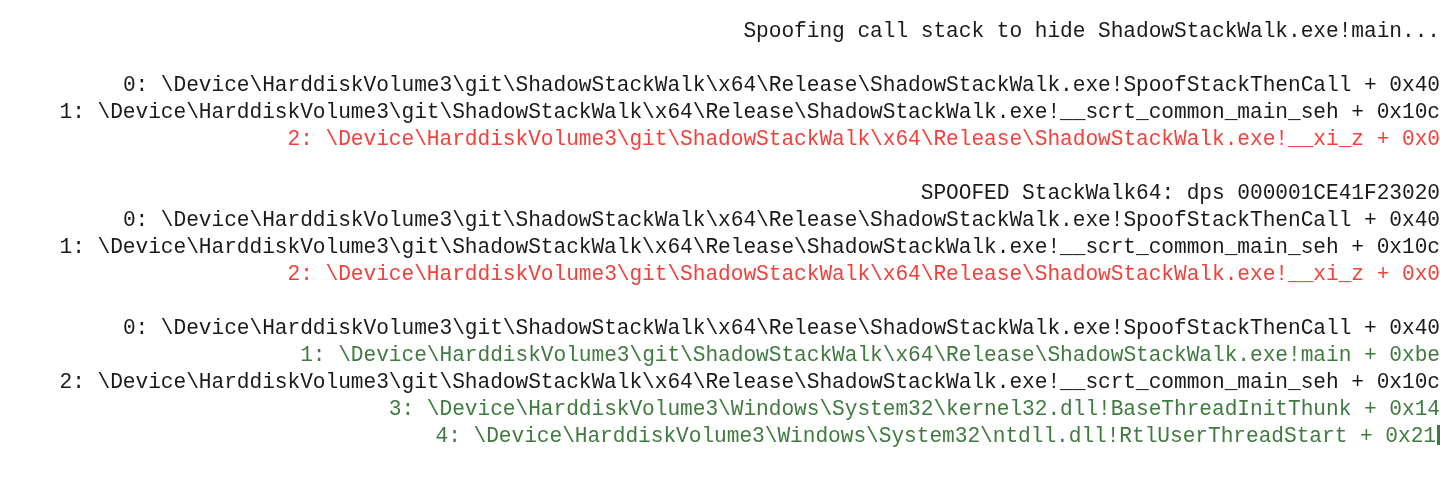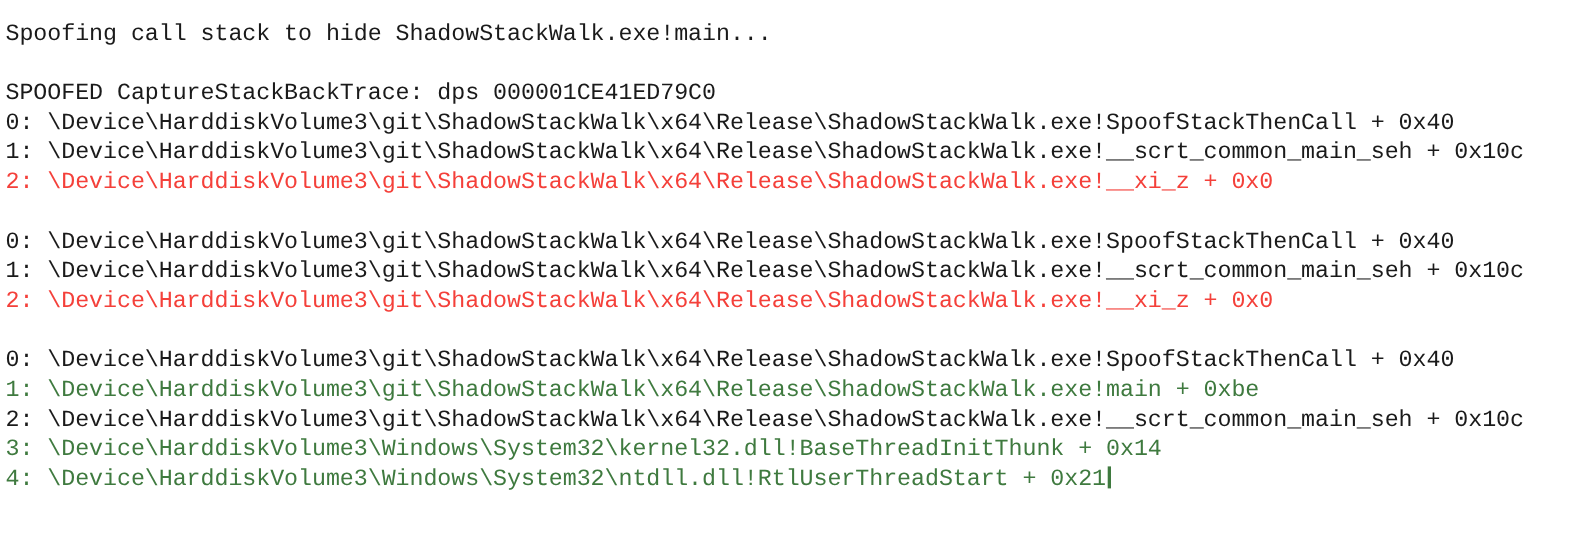--- a/index.html
+++ b/index.html
@@ -45,28 +45,28 @@
     width: 3px;
     height: 20px;
     background: #3f7a3f;
     vertical-align: -3px;
     margin-left: 1px;
   }
 </style>
 </head>
 <body>
 
-<div id="console" style="background: rgb(255, 255, 255);">
+<div id="console" style="background: rgb(255, 255, 255); text-align: right;">
     <div class="line"><span class="c-default">Spoofing call stack to hide ShadowStackWalk.exe!main...</span></div>
     <div class="line blank"><span class="c-default"></span></div>
-    <div class="line"><span class="c-default">SPOOFED CaptureStackBackTrace: dps 000001CE41ED79C0</span></div>
     <div class="line"><span class="c-default">0: \Device\HarddiskVolume3\git\ShadowStackWalk\x64\Release\ShadowStackWalk.exe!SpoofStackThenCall + 0x40</span></div>
     <div class="line"><span class="c-default">1: \Device\HarddiskVolume3\git\ShadowStackWalk\x64\Release\ShadowStackWalk.exe!__scrt_common_main_seh + 0x10c</span></div>
     <div class="line"><span class="c-red">2: \Device\HarddiskVolume3\git\ShadowStackWalk\x64\Release\ShadowStackWalk.exe!__xi_z + 0x0</span></div>
     <div class="line blank"><span class="c-default"></span></div>
+    <div class="line"><span class="c-default">SPOOFED StackWalk64: dps 000001CE41F23020</span></div>
     <div class="line"><span class="c-default">0: \Device\HarddiskVolume3\git\ShadowStackWalk\x64\Release\ShadowStackWalk.exe!SpoofStackThenCall + 0x40</span></div>
     <div class="line"><span class="c-default">1: \Device\HarddiskVolume3\git\ShadowStackWalk\x64\Release\ShadowStackWalk.exe!__scrt_common_main_seh + 0x10c</span></div>
     <div class="line"><span class="c-red">2: \Device\HarddiskVolume3\git\ShadowStackWalk\x64\Release\ShadowStackWalk.exe!__xi_z + 0x0</span></div>
     <div class="line blank"><span class="c-default"></span></div>
     <div class="line"><span class="c-default">0: \Device\HarddiskVolume3\git\ShadowStackWalk\x64\Release\ShadowStackWalk.exe!SpoofStackThenCall + 0x40</span></div>
     <div class="line"><span class="c-green">1: \Device\HarddiskVolume3\git\ShadowStackWalk\x64\Release\ShadowStackWalk.exe!main + 0xbe</span></div>
     <div class="line"><span class="c-default">2: \Device\HarddiskVolume3\git\ShadowStackWalk\x64\Release\ShadowStackWalk.exe!__scrt_common_main_seh + 0x10c</span></div>
     <div class="line"><span class="c-green">3: \Device\HarddiskVolume3\Windows\System32\kernel32.dll!BaseThreadInitThunk + 0x14</span></div>
     <div class="line"><span class="c-green">4: \Device\HarddiskVolume3\Windows\System32\ntdll.dll!RtlUserThreadStart + 0x21</span><span class="cursor" style="background: rgb(63, 122, 63);"></span></div>
   </div>

